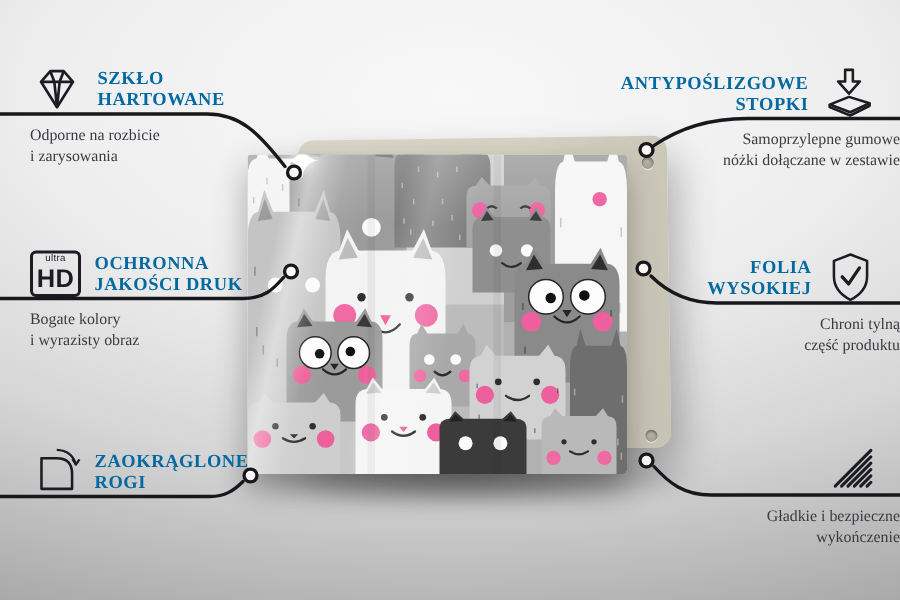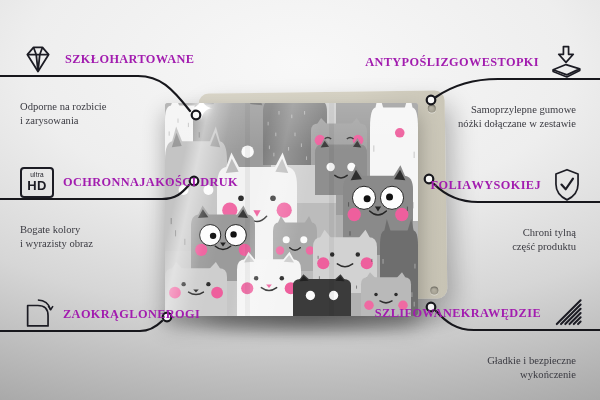--- a/index.html
+++ b/index.html
@@ -44,33 +44,33 @@
     text-shadow:0 0 6px rgba(255,255,255,.95),0 0 14px rgba(255,255,255,.8);
     pointer-events:none;font-family:"DejaVu Sans",sans-serif;
   }
   .callouts{position:absolute;left:0;top:0;z-index:4;pointer-events:none}
   .feature{position:absolute;z-index:5;color:#1c1c24}
   .feature.left{left:0;width:178px}
   .feature.right{right:0;width:190px;text-align:right}
   .f-head{display:flex;align-items:center;gap:9px;height:34px;padding-left:20px}
   .feature.right .f-head{flex-direction:row-reverse;padding-left:0;padding-right:16px}
   .f-icon{flex:0 0 auto;display:flex;align-items:center;justify-content:center}
-  .f-title{display:flex;flex-direction:row;font-weight:bold;font-size:12.3px;
-    letter-spacing:.4px;line-height:1.18;color:#a21caf;white-space:nowrap}
+  .f-title{display:flex;flex-direction:column;font-weight:bold;font-size:12.3px;
+    letter-spacing:.4px;line-height:1.18;color:#0369a1;white-space:nowrap}
   .feature.right .f-title{}
-  .f-sub{margin-top:24px;padding-left:20px;font-size:10.6px;line-height:1.32;color:#3a3a41}
-  .feature.right .f-sub{padding-left:0;padding-right:24px}
+  .f-sub{margin-top:8px;padding-left:20px;font-size:10.6px;line-height:1.32;color:#3a3a41}
+  .feature.right .f-sub{padding-left:0;padding-right:0}
   .f-sub span{display:block}
   .uhd-box{
     width:30px;height:27px;border:2px solid #1c1c24;border-radius:4px;
     display:flex;flex-direction:column;align-items:center;justify-content:center;line-height:1;
     font-family:"Liberation Sans","DejaVu Sans",sans-serif;color:#1c1c24;background:transparent;
   }
   .uhd-top{font-size:6.5px;letter-spacing:.2px}
-  .uhd-bottom{font-size:13px;font-weight:bold;letter-spacing:.3px}
+  .uhd-bottom{font-size:17px;font-weight:bold;letter-spacing:.3px}
 </style>
 </head>
 <body>
 
 <div class="ground-shadow"></div>
 
 <div class="back-panel">
   <span class="screw-hole hole-tr"></span>
   <span class="screw-hole hole-br"></span>
 </div>
@@ -452,22 +452,18 @@
     <span class="f-icon">
       <svg width="34" height="34" viewBox="0 0 40 40" fill="none" stroke="#1c1c24" stroke-width="2.4" stroke-linecap="round">
         <path d="M8,33 L36,5"></path>
         <path d="M13,33 L36,10"></path>
         <path d="M18,33 L36,15"></path>
         <path d="M23,33 L36,20"></path>
         <path d="M28,33 L36,25"></path>
         <path d="M33,33 L36,30"></path>
       </svg>
     </span>
-    <div class="f-title">
-      <span>SZLIFOWANE</span>
-      <span>KRAWĘDZIE</span>
-    </div>
   </div>
   <div class="f-sub">
     <span>Gładkie i bezpieczne</span>
     <span>wykończenie</span>
   </div>
 </div>
 
 </body></html>

